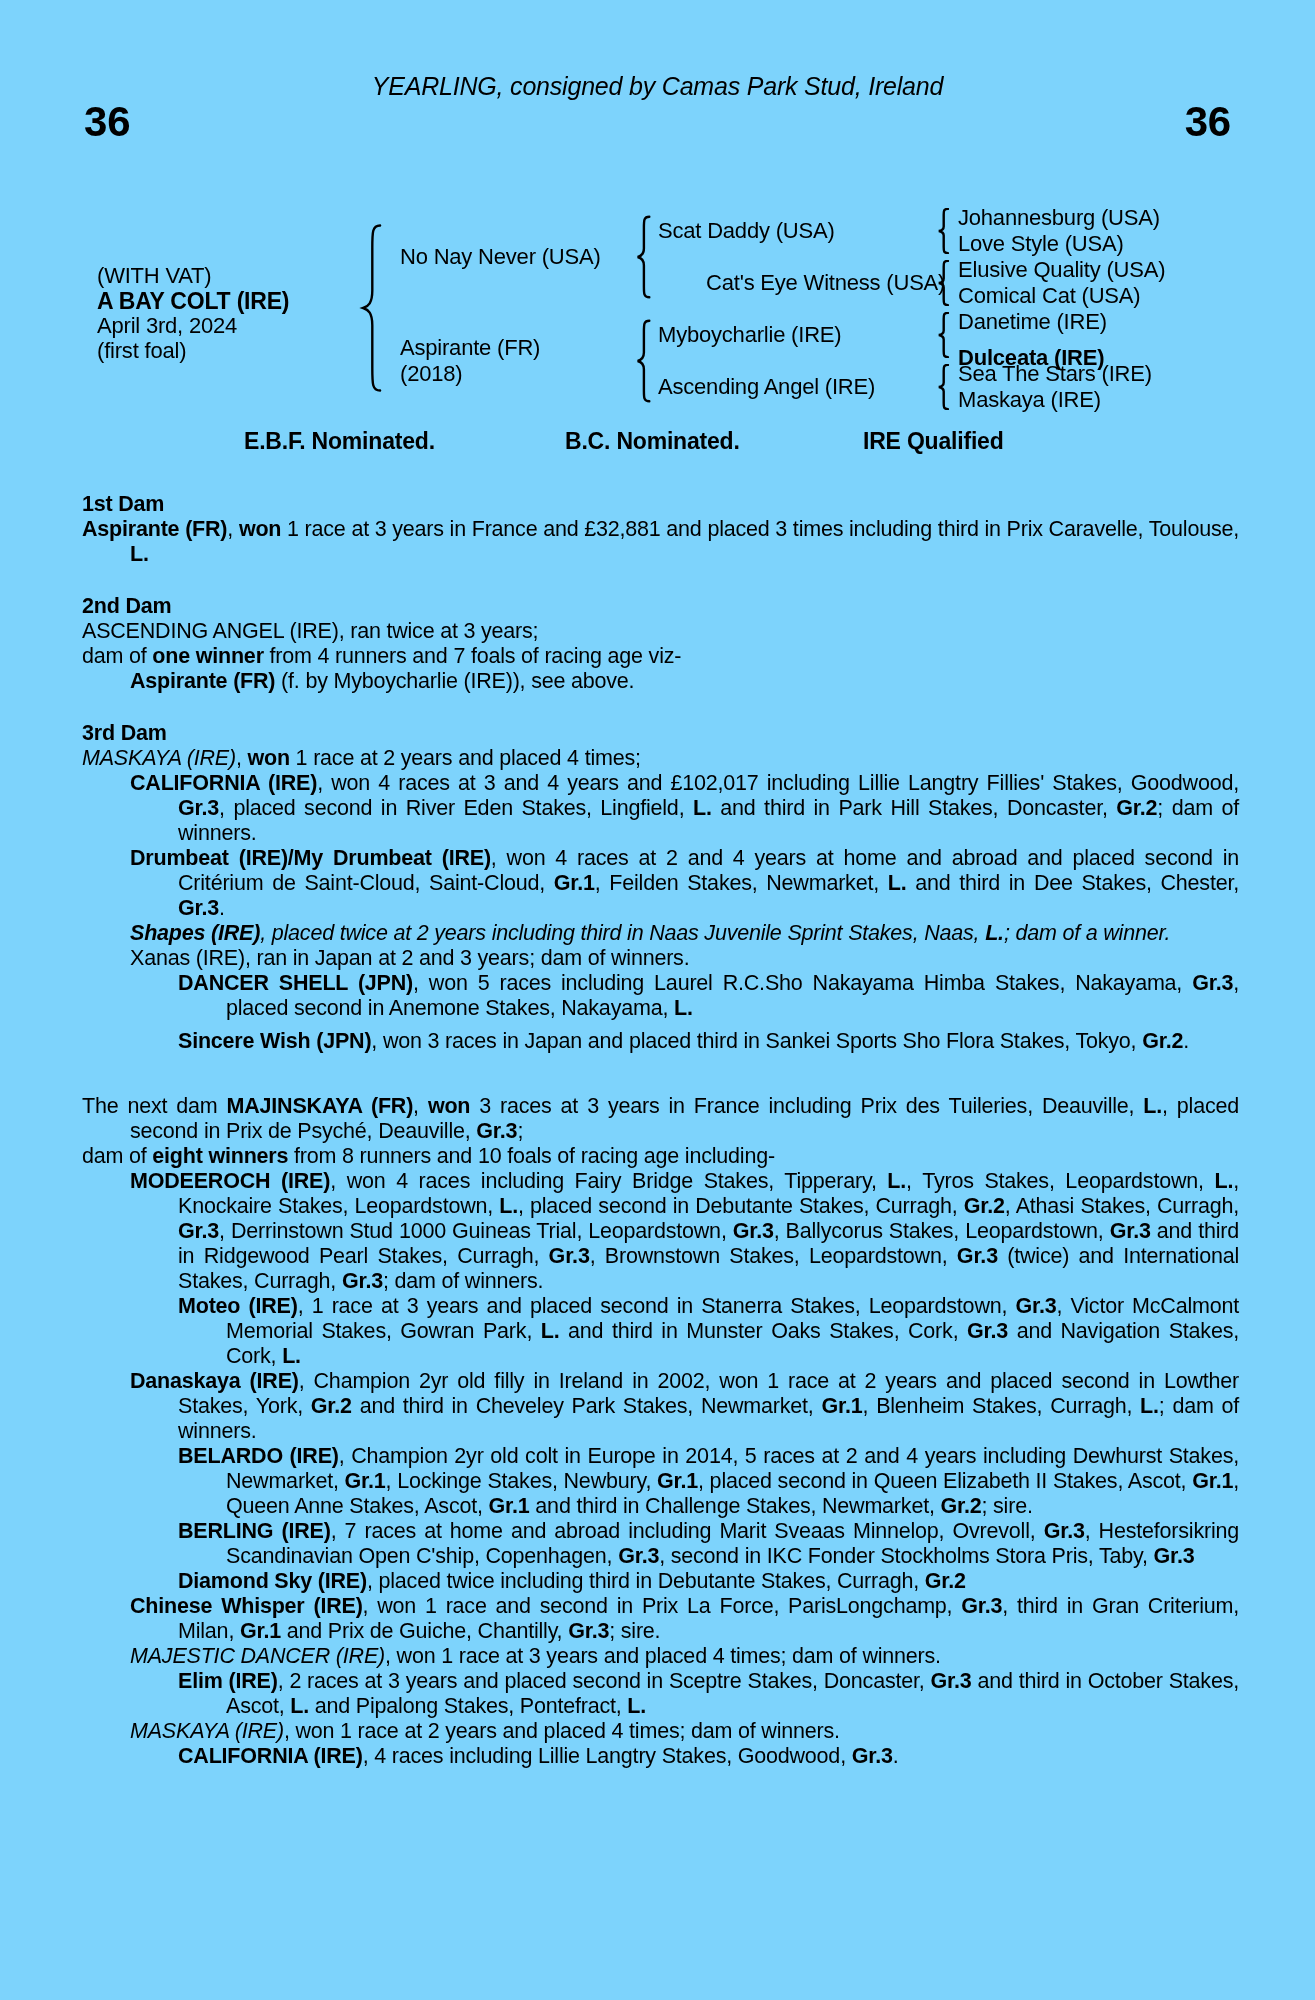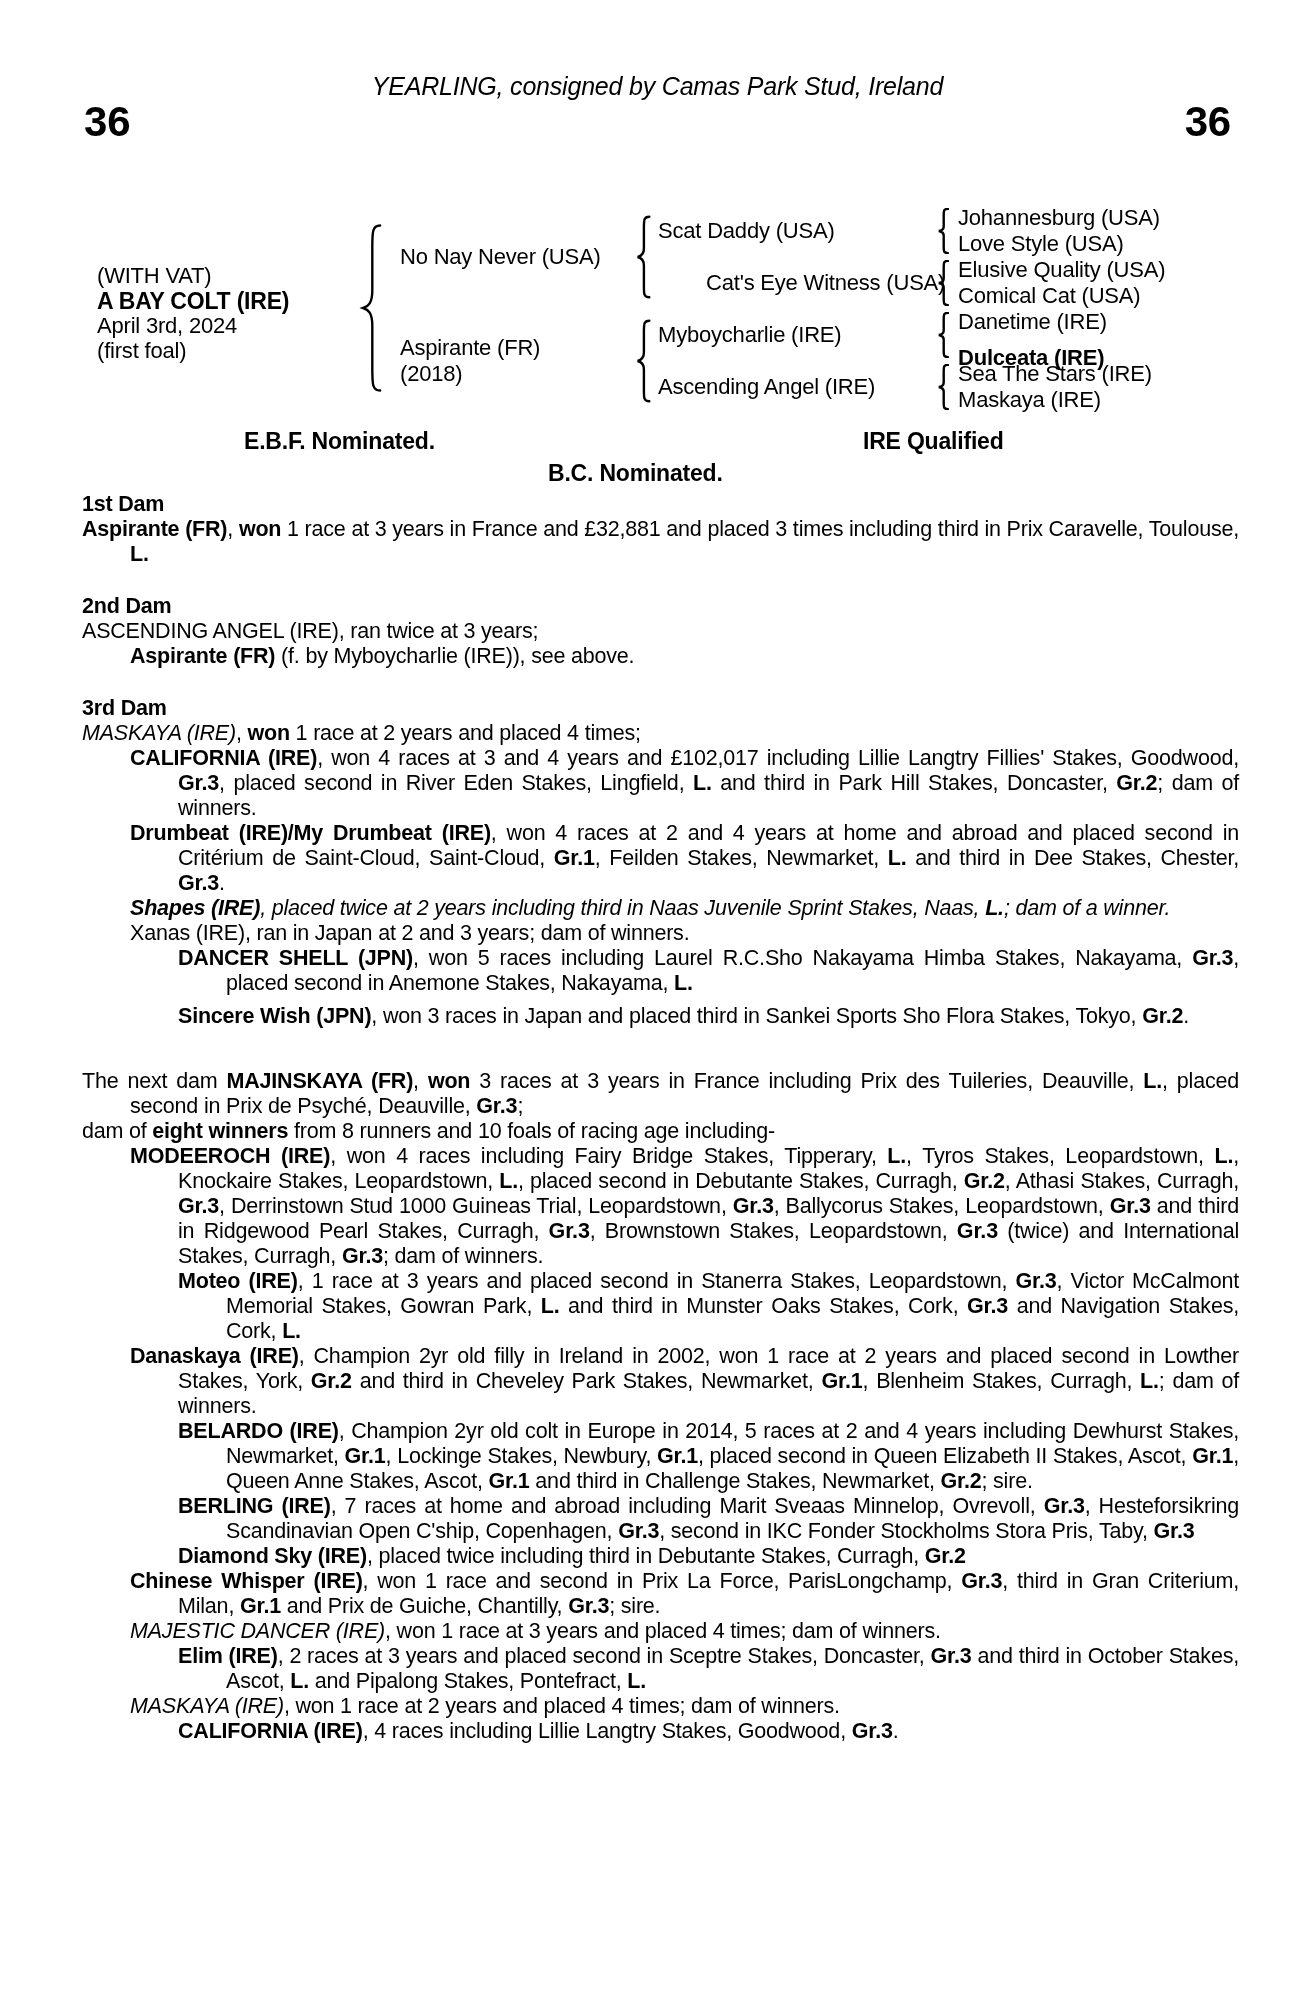--- a/index.html
+++ b/index.html
@@ -1,33 +1,33 @@
 <!DOCTYPE html>
 <html><head>
 <meta charset="utf-8">
 <style>
   html,body{margin:0;padding:0;background:#e8e8e8;}
-  .page{position:relative;width:1315px;height:2000px;background:#ffffff;margin:0 auto;
+  .page{position:relative;width:1315px;height:2000px;background:#7dd3fc;margin:0 auto;
         font-family:"Liberation Sans","DejaVu Sans",sans-serif;color:#000;overflow:hidden;
         letter-spacing:-0.2px;}
   .consignor{position:absolute;top:72px;left:0;width:100%;text-align:center;
              font-style:italic;font-size:25px;}
   .lot{position:absolute;top:98px;font-size:42px;font-weight:bold;}
   .lot-left{left:84px;}
   .lot-right{right:84px;}
   .stand{position:absolute;top:162px;left:85px;font-weight:bold;font-size:23px;}
   
   .pedigree{position:absolute;top:0;left:0;width:100%;height:470px;font-size:22px;}
   .pnode{position:absolute;transform:translateY(-50%);white-space:nowrap;}
   .pname{font-weight:bold;font-size:23px;}
   .brace{position:absolute;}
   .brace path{fill:none;stroke:#000;stroke-width:2.4;vector-effect:non-scaling-stroke;stroke-linecap:round;}
   .nominations{position:absolute;top:428px;left:0;width:100%;height:28px;font-weight:bold;font-size:23px;}
   .nom{position:absolute;white-space:nowrap;}
-  .nom1{left:244px;} .nom2{left:548px;margin-top:32px;} .nom3{left:863px;}
+  .nom1{left:244px;} .nom2{left:565px;} .nom3{left:863px;}
   
   .damtext{position:absolute;left:82px;right:76px;top:492px;font-size:21.5px;}
   .section + .section{margin-top:27px;}
   .section.family{margin-top:40px;}
   .heading{font-weight:bold;line-height:25px;}
   .para{text-align:justify;line-height:25px;}
   .run-b{font-weight:bold;}
   .run-i{font-style:italic;}
 </style>
 </head>
@@ -96,20 +96,21 @@
   </div>
 
   <div class="damtext">
       <div class="section">
         <div class="heading">1st Dam</div>
         <div class="para" style="padding-left: 48px; text-indent: -48px;"><span class="run-b">Aspirante (FR)</span><span class="run-n">, </span><span class="run-b">won</span><span class="run-n"> 1 race at 3 years in France and £32,881 and placed 3 times including third in Prix Caravelle, Toulouse, </span><span class="run-b">L.</span></div>
       </div>
       <div class="section">
         <div class="heading">2nd Dam</div>
         <div class="para" style="padding-left: 48px; text-indent: -48px;"><span class="run-n">ASCENDING ANGEL (IRE), ran twice at 3 years;</span></div>
+        <div class="para" style="padding-left: 48px; text-indent: -48px;"><span class="run-n">dam of </span><span class="run-b">one winner</span><span class="run-n"> from 4 runners and 7 foals of racing age viz-</span></div>
         <div class="para" style="padding-left: 96px; text-indent: -48px;"><span class="run-b">Aspirante (FR)</span><span class="run-n"> (f. by Myboycharlie (IRE)), see above.</span></div>
       </div>
       <div class="section">
         <div class="heading">3rd Dam</div>
         <div class="para" style="padding-left: 48px; text-indent: -48px;"><span class="run-i">MASKAYA (IRE)</span><span class="run-n">, </span><span class="run-b">won</span><span class="run-n"> 1 race at 2 years and placed 4 times;</span></div>
         <div class="para" style="padding-left: 96px; text-indent: -48px;"><span class="run-b">CALIFORNIA (IRE)</span><span class="run-n">, won 4 races at 3 and 4 years and £102,017 including Lillie Langtry Fillies' Stakes, Goodwood, </span><span class="run-b">Gr.3</span><span class="run-n">, placed second in River Eden Stakes, Lingfield, </span><span class="run-b">L.</span><span class="run-n"> and third in Park Hill Stakes, Doncaster, </span><span class="run-b">Gr.2</span><span class="run-n">; dam of winners.</span></div>
         <div class="para" style="padding-left: 96px; text-indent: -48px;"><span class="run-b">Drumbeat (IRE)/My Drumbeat (IRE)</span><span class="run-n">, won 4 races at 2 and 4 years at home and abroad and placed second in Critérium de Saint-Cloud, Saint-Cloud, </span><span class="run-b">Gr.1</span><span class="run-n">, Feilden Stakes, Newmarket, </span><span class="run-b">L.</span><span class="run-n"> and third in Dee Stakes, Chester, </span><span class="run-b">Gr.3</span><span class="run-n">.</span></div>
         <div class="para" style="padding-left: 96px; text-indent: -48px; font-style: italic;"><span class="run-b">Shapes (IRE)</span><span class="run-n">, placed twice at 2 years including third in Naas Juvenile Sprint Stakes, Naas, </span><span class="run-b">L.</span><span class="run-n">; dam of a winner.</span></div>
         <div class="para" style="padding-left: 48px; text-indent: 0px;"><span class="run-n">Xanas (IRE), ran in Japan at 2 and 3 years; dam of winners.</span></div>
         <div class="para" style="padding-left: 144px; text-indent: -48px;"><span class="run-b">DANCER SHELL (JPN)</span><span class="run-n">, won 5 races including Laurel R.C.Sho Nakayama Himba Stakes, Nakayama, </span><span class="run-b">Gr.3</span><span class="run-n">, placed second in Anemone Stakes, Nakayama, </span><span class="run-b">L.</span></div>

